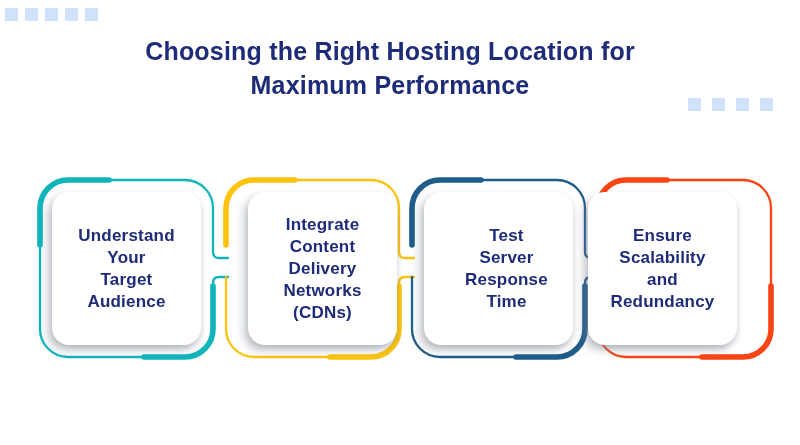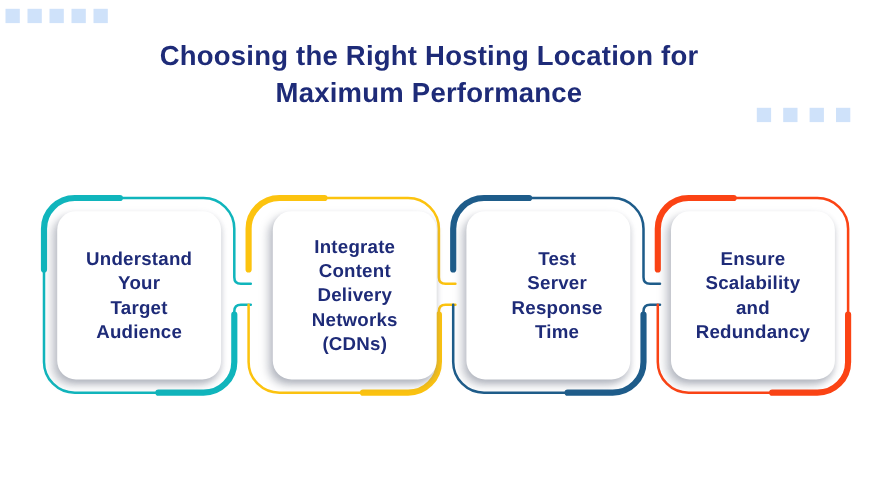--- a/index.html
+++ b/index.html
@@ -88,20 +88,20 @@
 Delivery
 Networks
 (CDNs)</div>
   </div>
   <div class="card" id="card-2" style="left: 424px;">
     <div class="card-label" style="color: rgb(30, 43, 120); margin-left: 16px;">Test
 Server
 Response
 Time</div>
   </div>
-  <div class="card" id="card-3" style="left: 610px;">
+  <div class="card" id="card-3" style="left: 588px;">
     <div class="card-label" style="color: rgb(30, 43, 120);">Ensure
 Scalability
 and
 Redundancy</div>
   </div>
 
 </div>
 
 </body></html>

